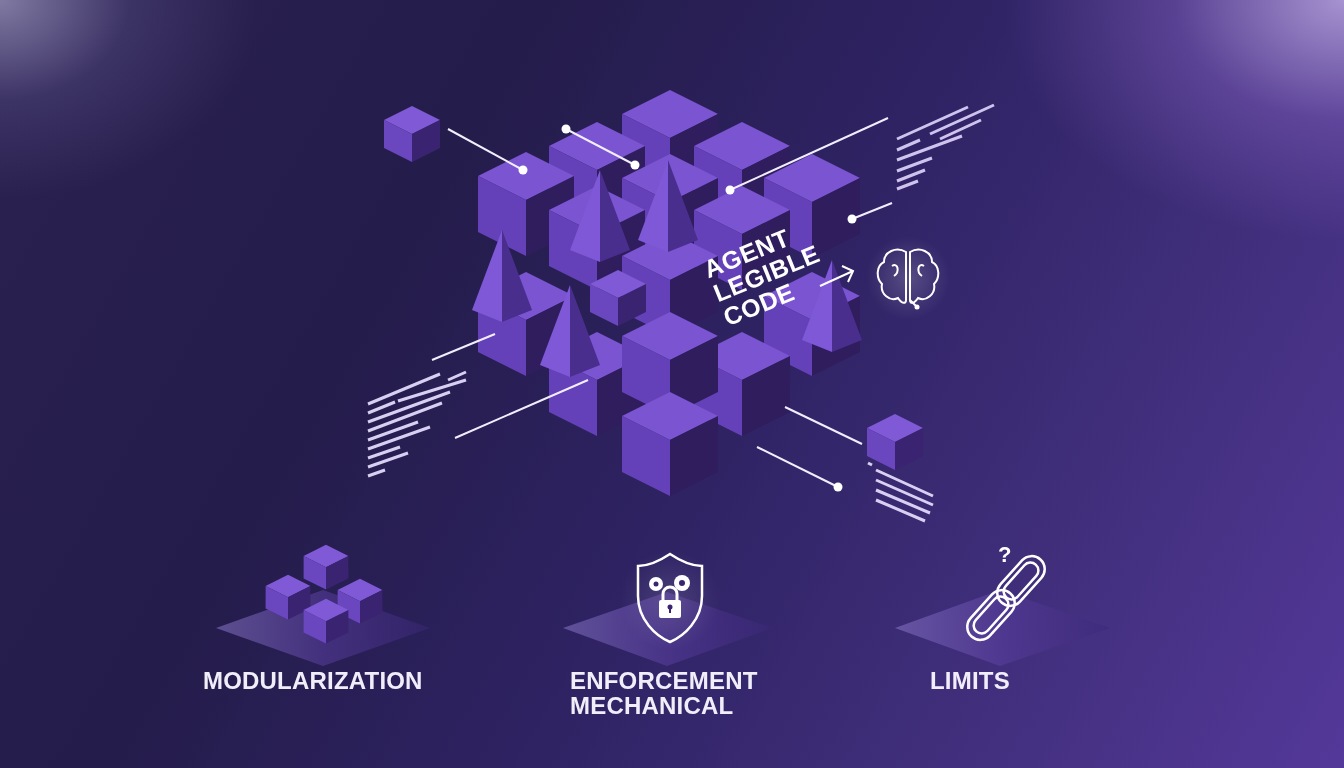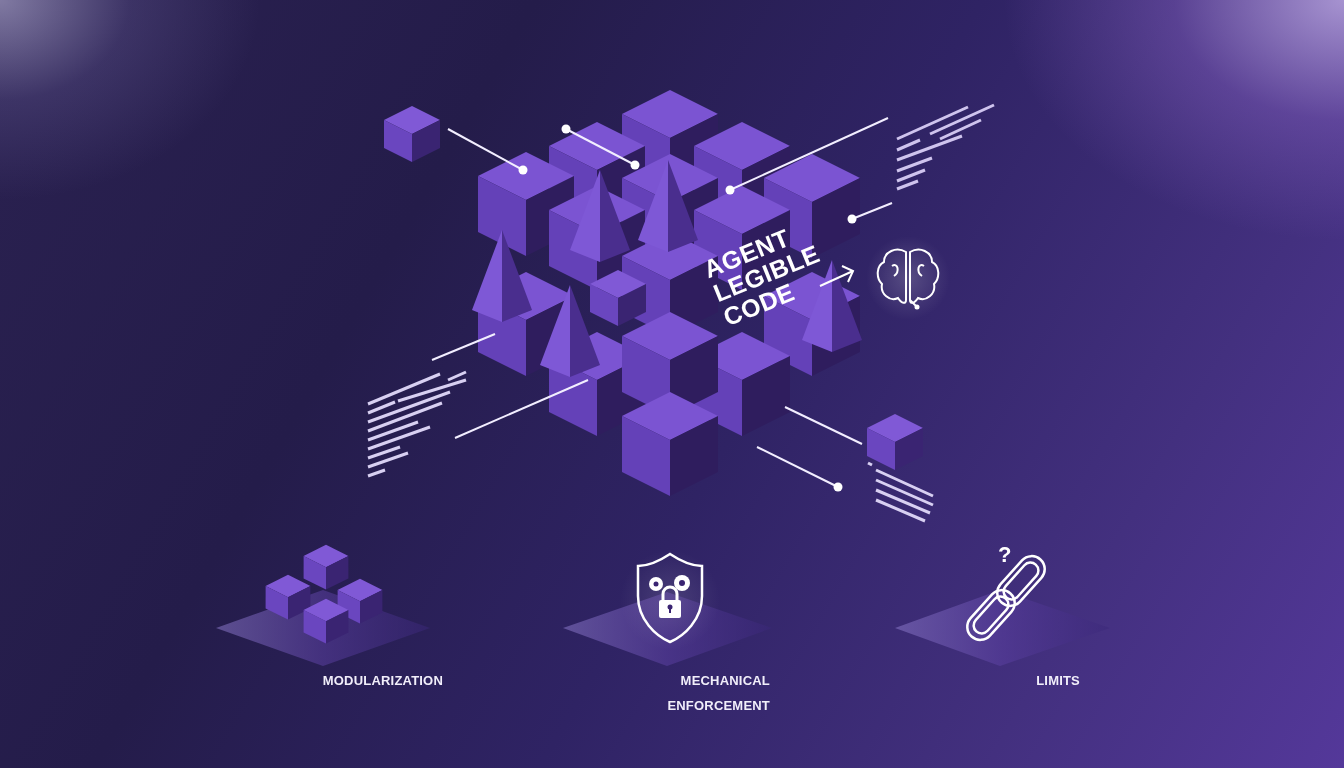--- a/index.html
+++ b/index.html
@@ -6,22 +6,22 @@
   body {
     width: 1344px; height: 768px; overflow: hidden; position: relative;
     font-family: "Liberation Sans", "DejaVu Sans", sans-serif;
     background:
       radial-gradient(ellipse 260px 200px at 0px 0px, rgba(200,195,230,0.55), rgba(120,110,170,0.25) 50%, rgba(0,0,0,0) 100%),
       radial-gradient(ellipse 340px 240px at 1344px 0px, rgba(210,190,245,0.7), rgba(150,110,210,0.35) 50%, rgba(0,0,0,0) 100%),
       linear-gradient(120deg, #2a2150 0%, #241c4a 30%, #2f2364 55%, #43307f 80%, #54389a 100%);
   }
   .scene { position: absolute; left: 0; top: 0; width: 1344px; height: 768px; }
   .label {
-    position: absolute; color: #f1eefa; font-weight: bold; text-align: right;
-    font-size: 13px; line-height: 25px; letter-spacing: 0.2px;
+    position: absolute; color: #f1eefa; font-weight: bold; text-align: left;
+    font-size: 24px; line-height: 25px; letter-spacing: 0.2px;
   }
   .center-title {
     position: absolute; left: 700px; top: 258px; width: 120px;
     color: #ffffff; font-weight: bold; font-size: 25px; line-height: 26px;
     transform: rotate(-22deg); transform-origin: 0 0;
     letter-spacing: 0.5px;
   }
   .center-title div { display: block; }
 </style>
 </head>
@@ -196,18 +196,18 @@
 <div class="center-title">
   <div>AGENT</div>
   <div>LEGIBLE</div>
   <div>CODE</div>
 </div>
 
 <div class="label" style="left:203px; top:668px; width:240px;">
   <div>MODULARIZATION</div>
 </div>
 <div class="label" style="left:570px; top:668px; width:200px;">
+  <div>ENFORCEMENT</div>
   <div>MECHANICAL</div>
-  <div>ENFORCEMENT</div>
 </div>
 <div class="label" style="left:930px; top:668px; width:150px;">
   <div>LIMITS</div>
 </div>
 
 </body></html>

